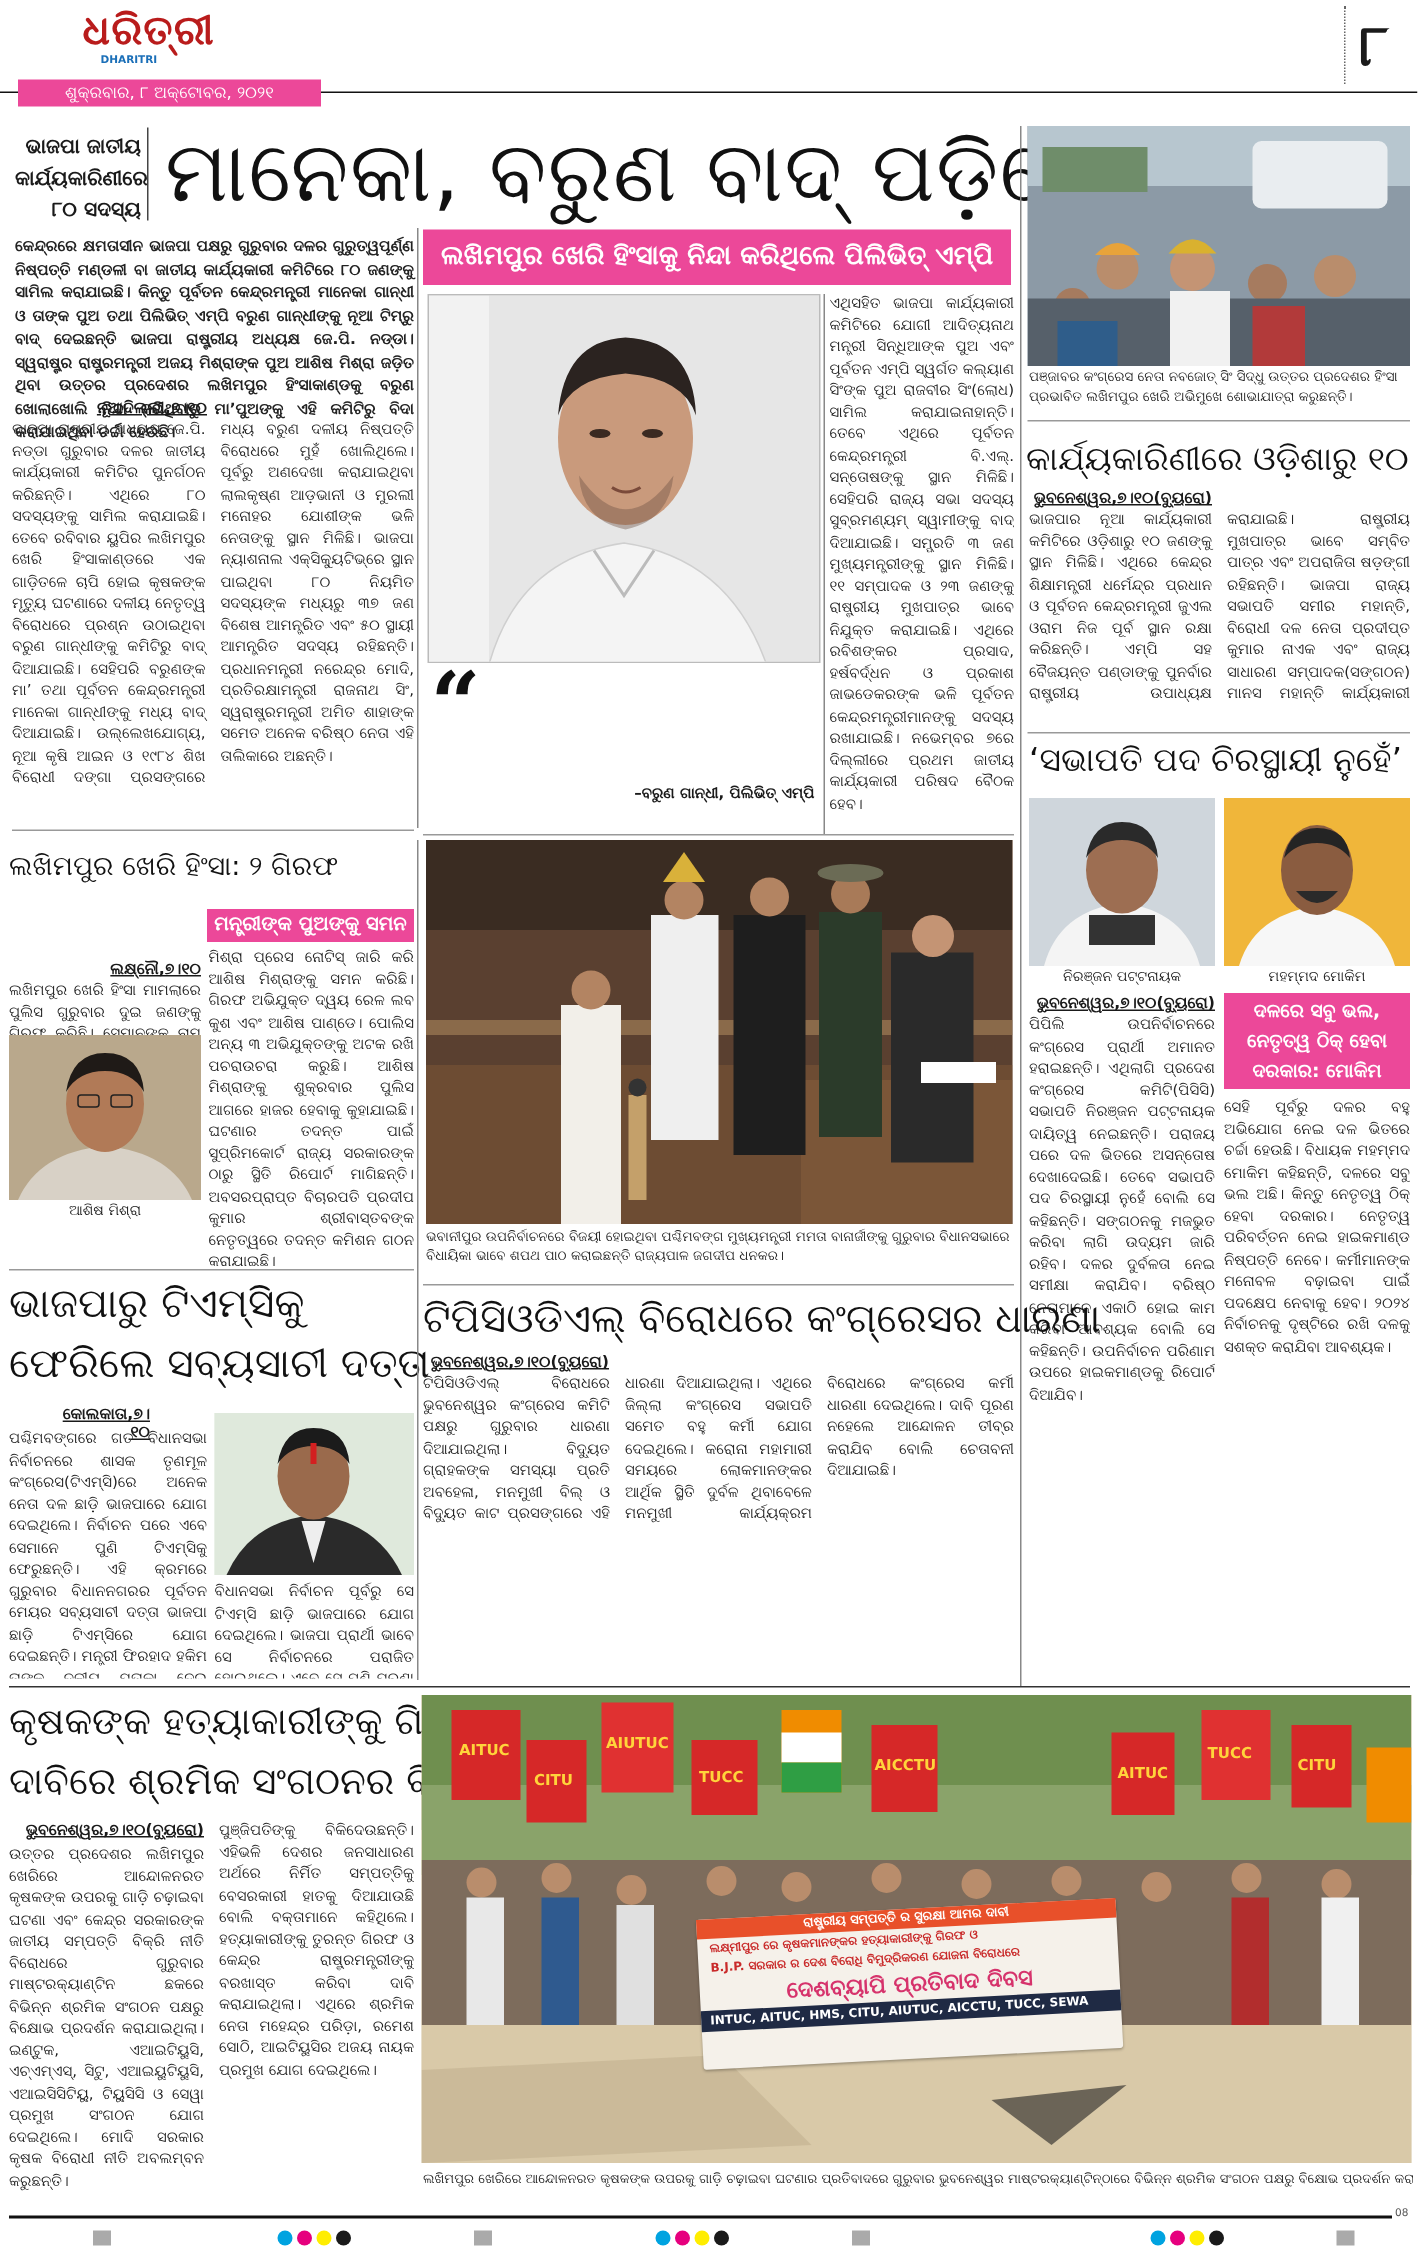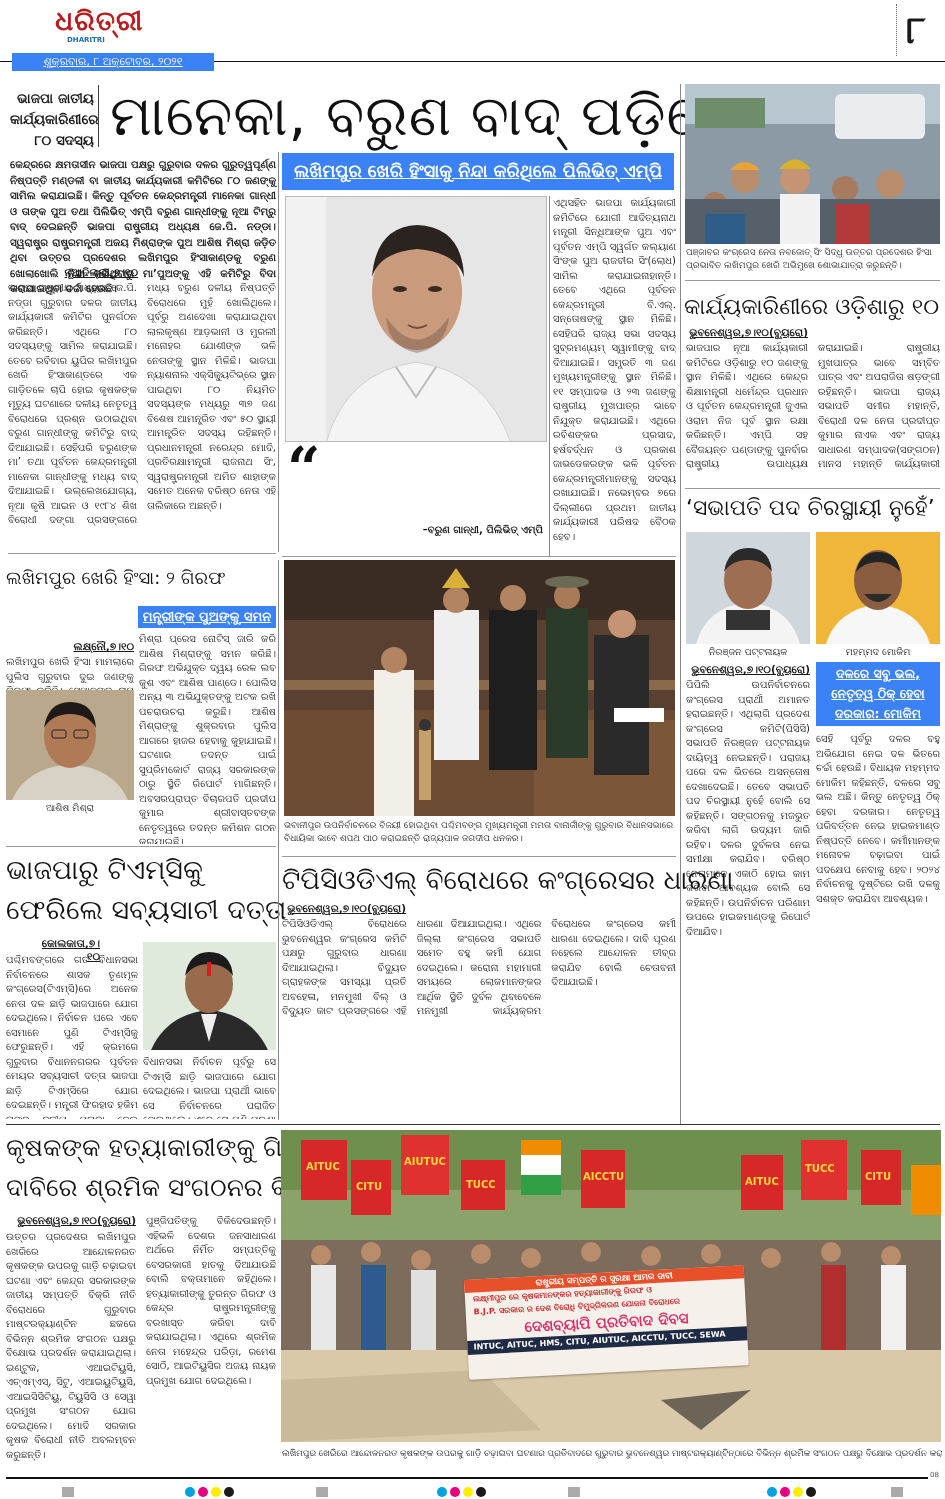--- a/index.html
+++ b/index.html
@@ -7,21 +7,21 @@
   body { font-family: "DejaVu Sans", sans-serif; color: #1a1a1a; position: relative; }
   .abs { position: absolute; }
   .body-text { font-size: 10px; line-height: 14.5px; color: #222; text-align: justify; }
   .cols2 { column-count: 2; column-gap: 10px; }
   .dateline { font-size: 10.5px; font-weight: bold; text-decoration: underline; text-align: right; margin-bottom: 2px; }
   .rule-v { position: absolute; width: 1px; background: #888; }
   .rule-h { position: absolute; height: 1px; background: #999; }
   .photo { position: absolute; overflow: hidden; }
   .caption { position: absolute; font-size: 9px; line-height: 12.5px; color: #222; }
   .head-xl { font-family: "DejaVu Sans", sans-serif; font-weight: normal; color: #111; white-space: nowrap; }
-  .blackbar { background: #3b82f6; color: #fff; font-weight: bold; text-decoration: underline; }
+  .blackbar { background: #ec4899; color: #fff; font-weight: bold; }
 </style>
 </head>
 <body>
 
 <div class="abs" style="left:0;top:0;width:945px;height:66px;">
   <div class="abs" style="left:55px;top:4px;width:110px;height:44px;">
     <div style="font-size:27px;font-weight:bold;color:#b91c1c;line-height:34px;letter-spacing:1px;">ଧରିତ୍ରୀ</div>
     <div style="position:absolute;left:12px;top:32px;font-size:7px;font-weight:bold;color:#1b6fb8;">DHARITRI</div>
   </div>
   <div class="abs" style="left:0;top:61px;width:470px;height:1px;background:#111;"></div>

